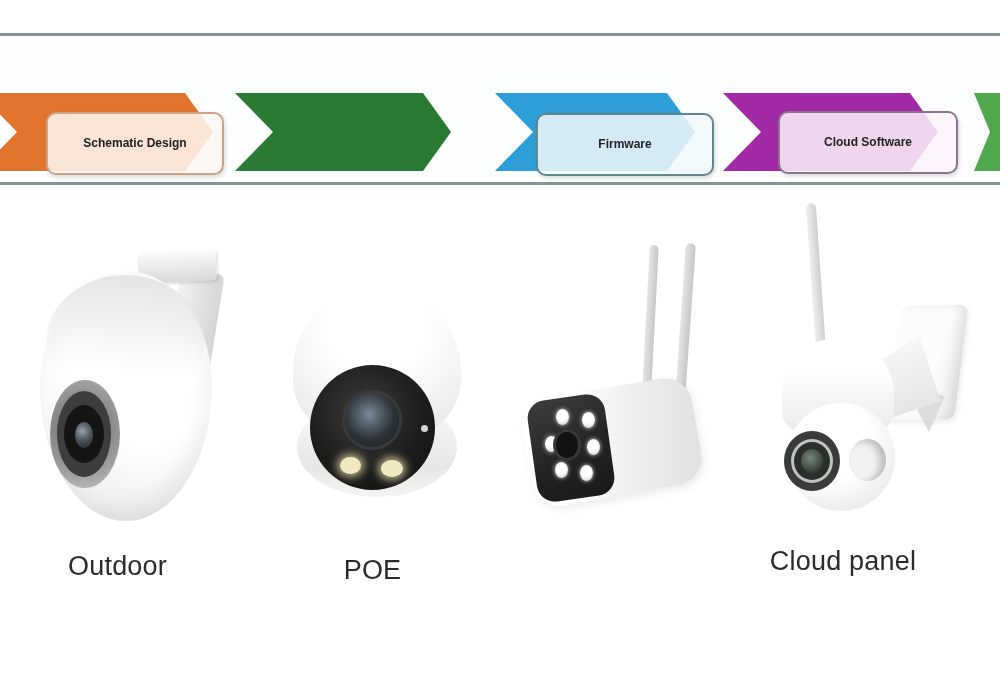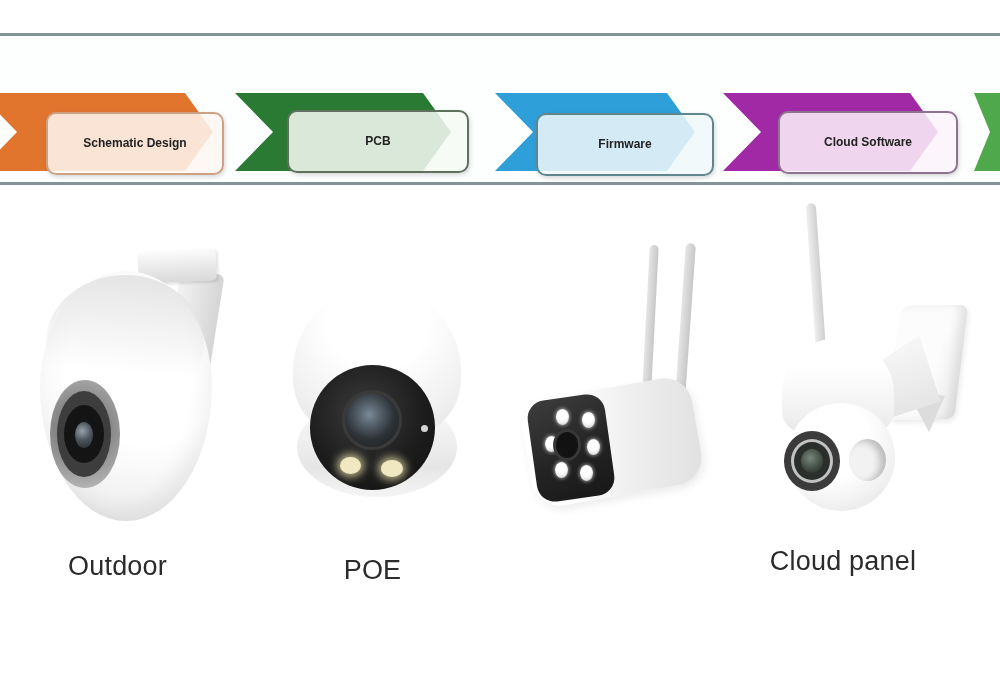--- a/index.html
+++ b/index.html
@@ -126,23 +126,20 @@
   <div class="banner">
     <div class="arrow a0" style="background: rgb(226, 117, 46);"></div>
     <div class="arrow a1" style="background: rgb(43, 122, 51);"></div>
     <div class="arrow a2" style="background: rgb(46, 159, 217);"></div>
     <div class="arrow a3" style="background: rgb(161, 41, 165);"></div>
     <div class="arrow a4" style="background: rgb(79, 168, 75);"></div>
 
     <div class="step-box b0" style="background: rgba(253, 247, 241, 0.86); border-color: rgb(205, 161, 131);">
       <span>Schematic Design</span>
     </div>
-    <div class="step-box b1" style="background: rgba(246, 250, 245, 0.86); border-color: rgb(96, 112, 95);">
-      <span>PCB</span>
-    </div>
     <div class="step-box b2" style="background: rgba(240, 248, 250, 0.86); border-color: rgb(95, 135, 141);">
       <span>Firmware</span>
     </div>
     <div class="step-box b3" style="background: rgba(251, 243, 250, 0.86); border-color: rgb(142, 114, 144);">
       <span>Cloud Software</span>
     </div>
   </div>
 
   <div class="cam cam1">
     <div class="c1-arm"></div>

